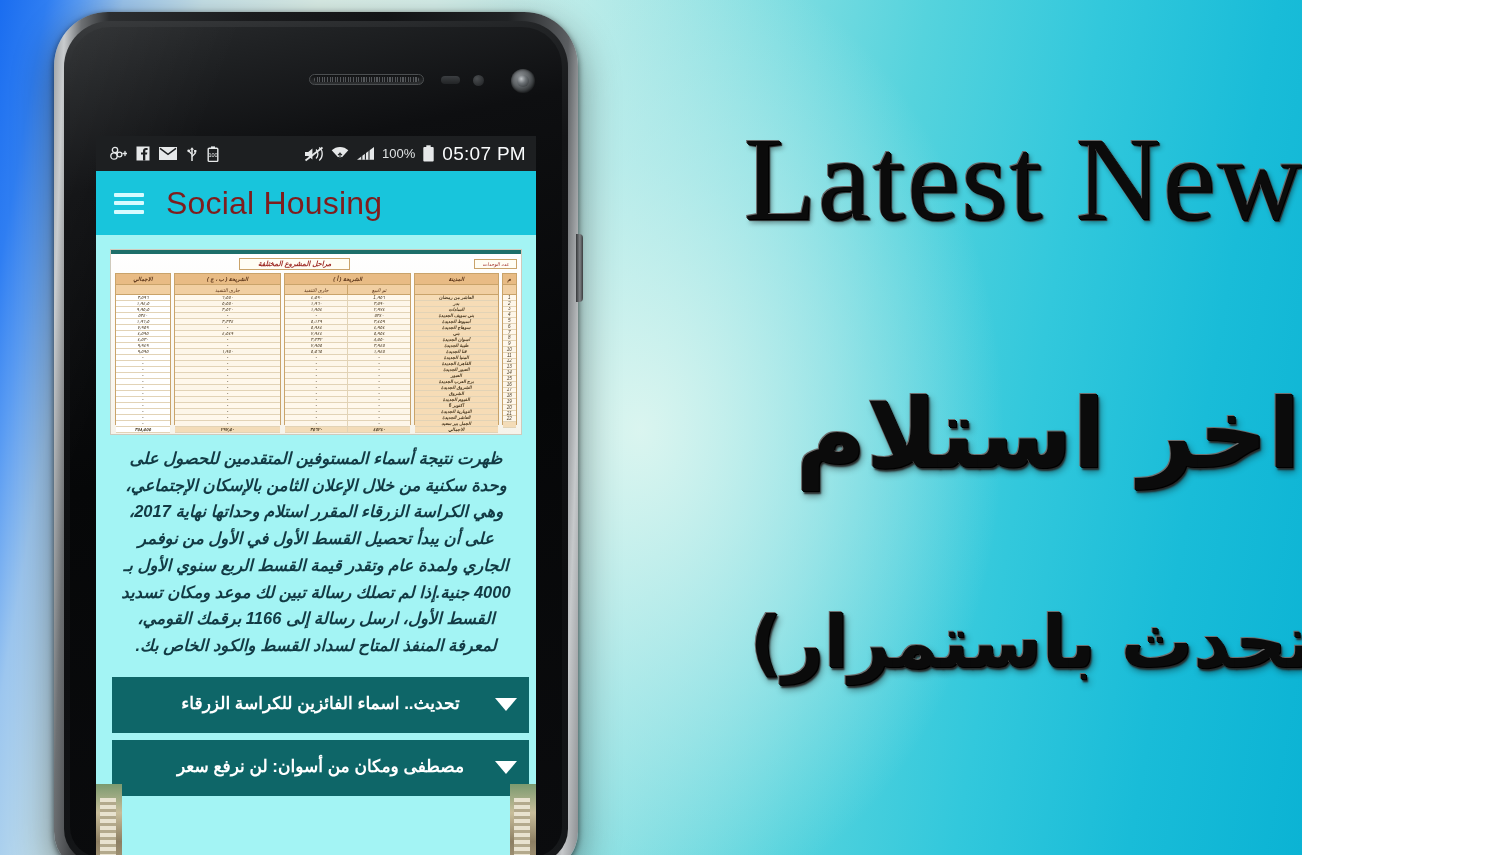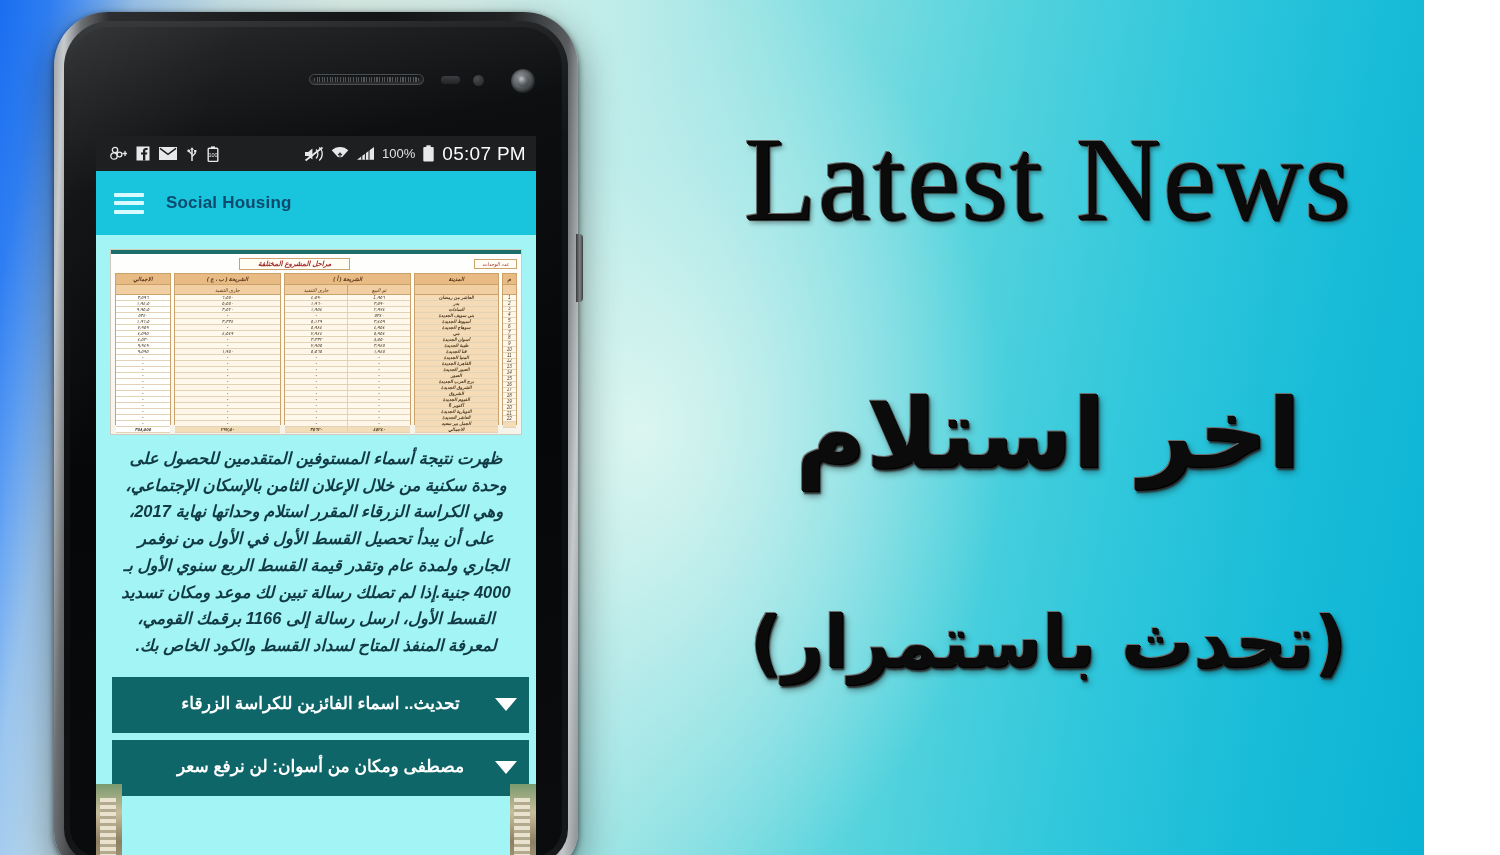--- a/index.html
+++ b/index.html
@@ -7,21 +7,21 @@
   html, body {
     width: 1500px;
     height: 855px;
     overflow: hidden;
     font-family: "Liberation Sans", sans-serif;
   }
 
   
   #promo-canvas {
     position: relative;
-    width: 1424px;
+    width: 1302px;
     height: 855px;
     overflow: hidden;
     background:
       radial-gradient(ellipse 520px 700px at 640px 430px, rgba(222,246,240,0.95) 0%, rgba(200,240,238,0.55) 38%, rgba(160,228,232,0.0) 70%),
       linear-gradient(100deg,
         #1a6df0 0%,
         #2f7ef2 3.2%,
         #5a9cf3 5.5%,
         #9cc6ef 8.5%,
         #c8e3ea 14%,
@@ -153,21 +153,21 @@
     align-items: center;
     padding: 0 18px;
     gap: 22px;
   }
   #hamburger-icon {
     width: 30px; height: 21px;
     display: flex; flex-direction: column; justify-content: space-between;
     cursor: pointer;
   }
   #hamburger-icon span { display: block; height: 4px; background: #d8fbff; border-radius: 1px; }
-  #app-title { color: #0c4a6e; font-size: 17px; font-weight: 700; letter-spacing: 0.2px; }
+  #app-title { color: #7f1d1d; font-size: 32px; font-weight: 400; letter-spacing: 0.2px; }
 
   
   #app-content {
     height: calc(736px - 35px - 64px);
     background: #a3f4f4;
     padding: 8px 7px 0 7px;
     overflow: hidden;
   }
 
   .accordion-header {

